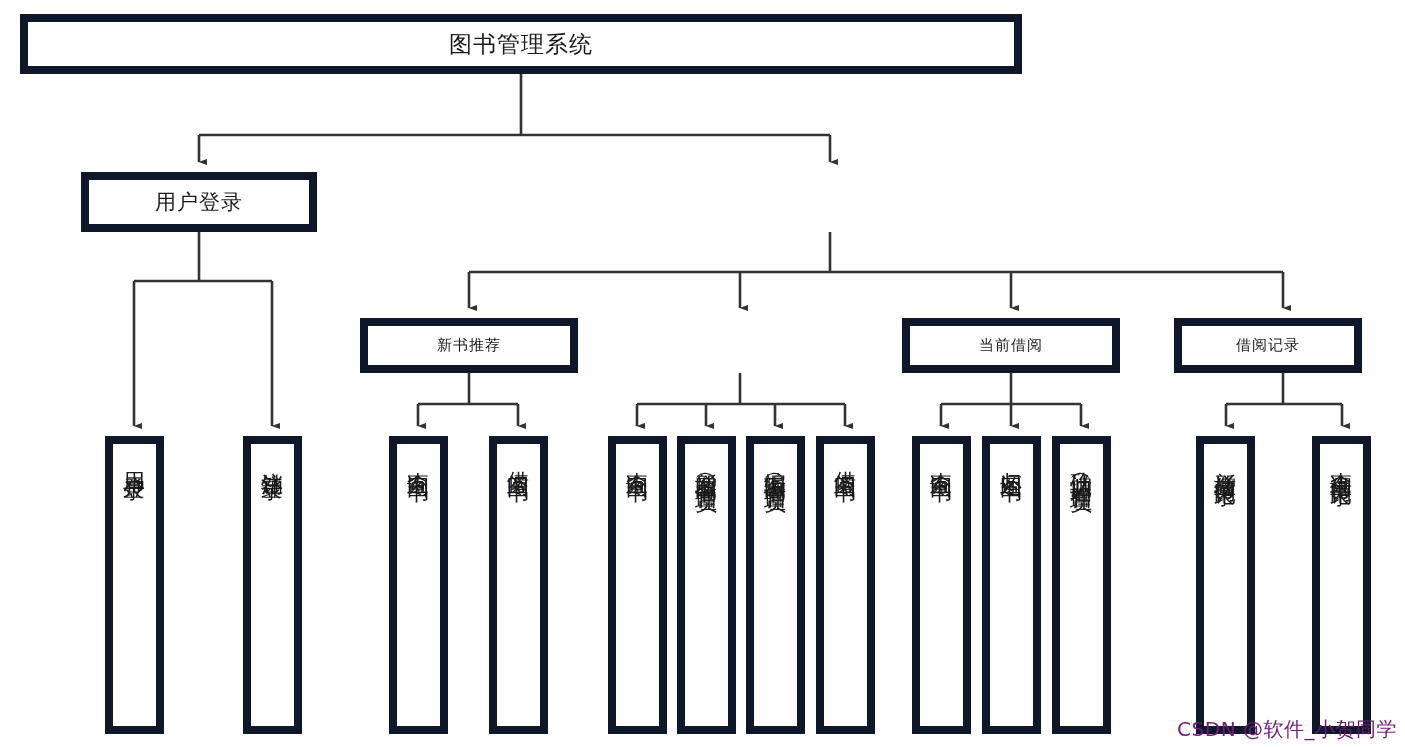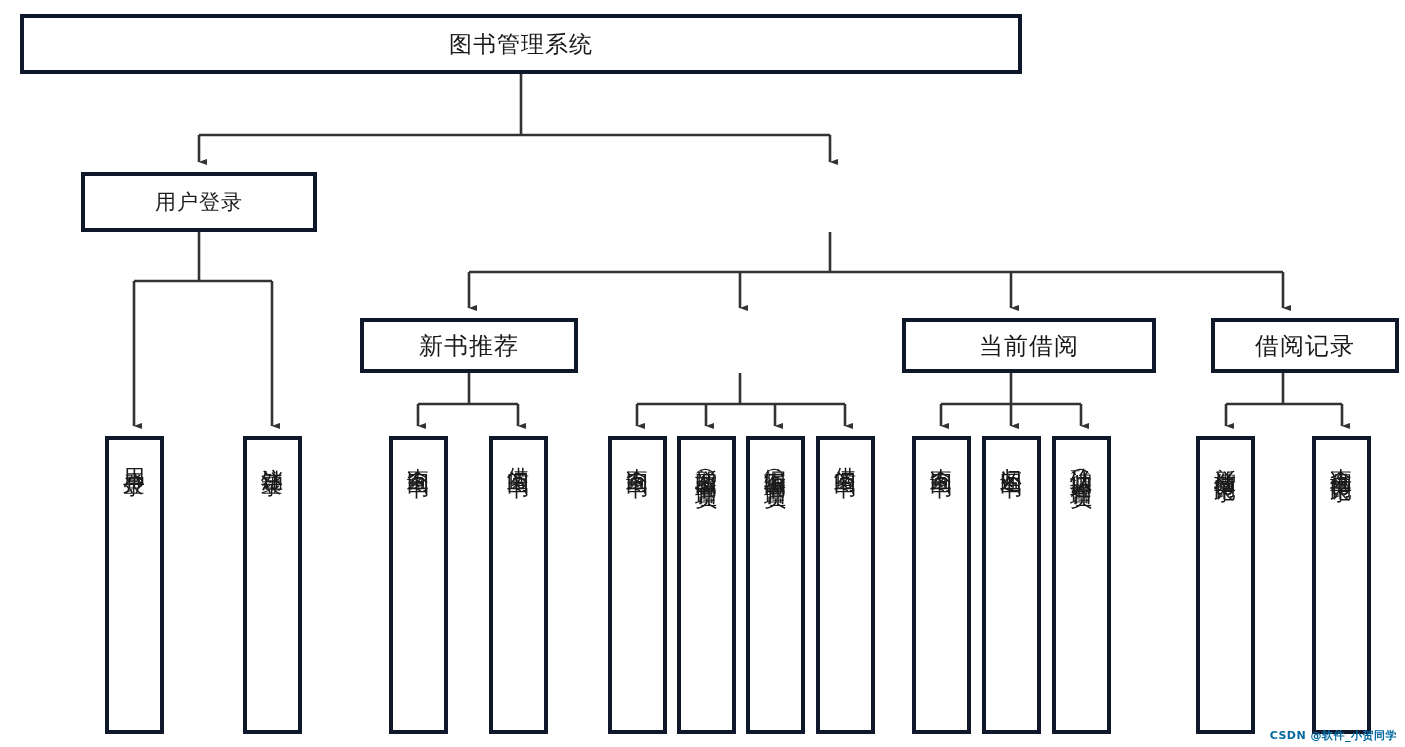--- a/index.html
+++ b/index.html
@@ -23,35 +23,35 @@
     left: 0;
     top: 0;
     width: 1405px;
     height: 747px;
     pointer-events: none;
   }
   .node {
     position: absolute;
     box-sizing: border-box;
     background: #ffffff;
-    border: 4px solid #0f172a;
+    border: 8px solid #0f172a;
     display: flex;
     align-items: center;
     justify-content: center;
     color: #1a1a1a;
     text-align: right;
   }
   .node.level0 {
     font-size: 23px;
   }
   .node.level1 {
     font-size: 21px;
   }
   .node.level2 {
-    font-size: 24px;
+    font-size: 15px;
   }
   .node.leaf {
     font-size: 22px;
     align-items: flex-start;
     padding-top: 10px;
   }
   .vtext {
     writing-mode: vertical-rl;
     text-orientation: upright;
     letter-spacing: 3px;
@@ -60,26 +60,25 @@
     display: block;
   }
   .htext {
     white-space: nowrap;
     letter-spacing: 1px;
   }
   #watermark {
     position: absolute;
     right: 8px;
     bottom: 4px;
-    font-size: 11px;
-    color: #0369a1;
+    font-size: 20px;
+    color: #701a75;
     letter-spacing: 0.5px;
     white-space: nowrap;
     user-select: none;
-    font-weight: bold;
   }
 </style>
 </head>
 <body>
 
 <div id="diagram-root">
 
   <svg id="edges-layer" width="1405" height="747" viewBox="0 0 1405 747">
     <defs>
       <marker id="arrowhead" markerWidth="7" markerHeight="9" refX="3.2" refY="8.4" orient="auto" markerUnits="userSpaceOnUse">
@@ -138,25 +137,25 @@
   <div class="node level1" style="left:81px; top:172px; width:236px; height:60px;">
     <span class="htext">用户登录</span>
   </div>
 
 
   <div class="node level2" style="left:360px; top:318px; width:218px; height:55px;">
     <span class="htext">新书推荐</span>
   </div>
 
 
-  <div class="node level2" style="left:902px; top:318px; width:254px; height:55px;">
+  <div class="node level2" style="left:902px; top:318px; width:218px; height:55px;">
     <span class="htext">当前借阅</span>
   </div>
 
-  <div class="node level2" style="left:1174px; top:318px; width:188px; height:55px;margin-left:37px;">
+  <div class="node level2" style="left:1174px; top:318px; width:188px; height:55px;">
     <span class="htext">借阅记录</span>
   </div>
 
   <div class="node leaf" style="left:105px; top:436px; width:59px; height:298px;">
     <span class="vtext">用户登录</span>
   </div>
 
   <div class="node leaf" style="left:243px; top:436px; width:59px; height:298px;">
     <span class="vtext">注销登录</span>
   </div>

